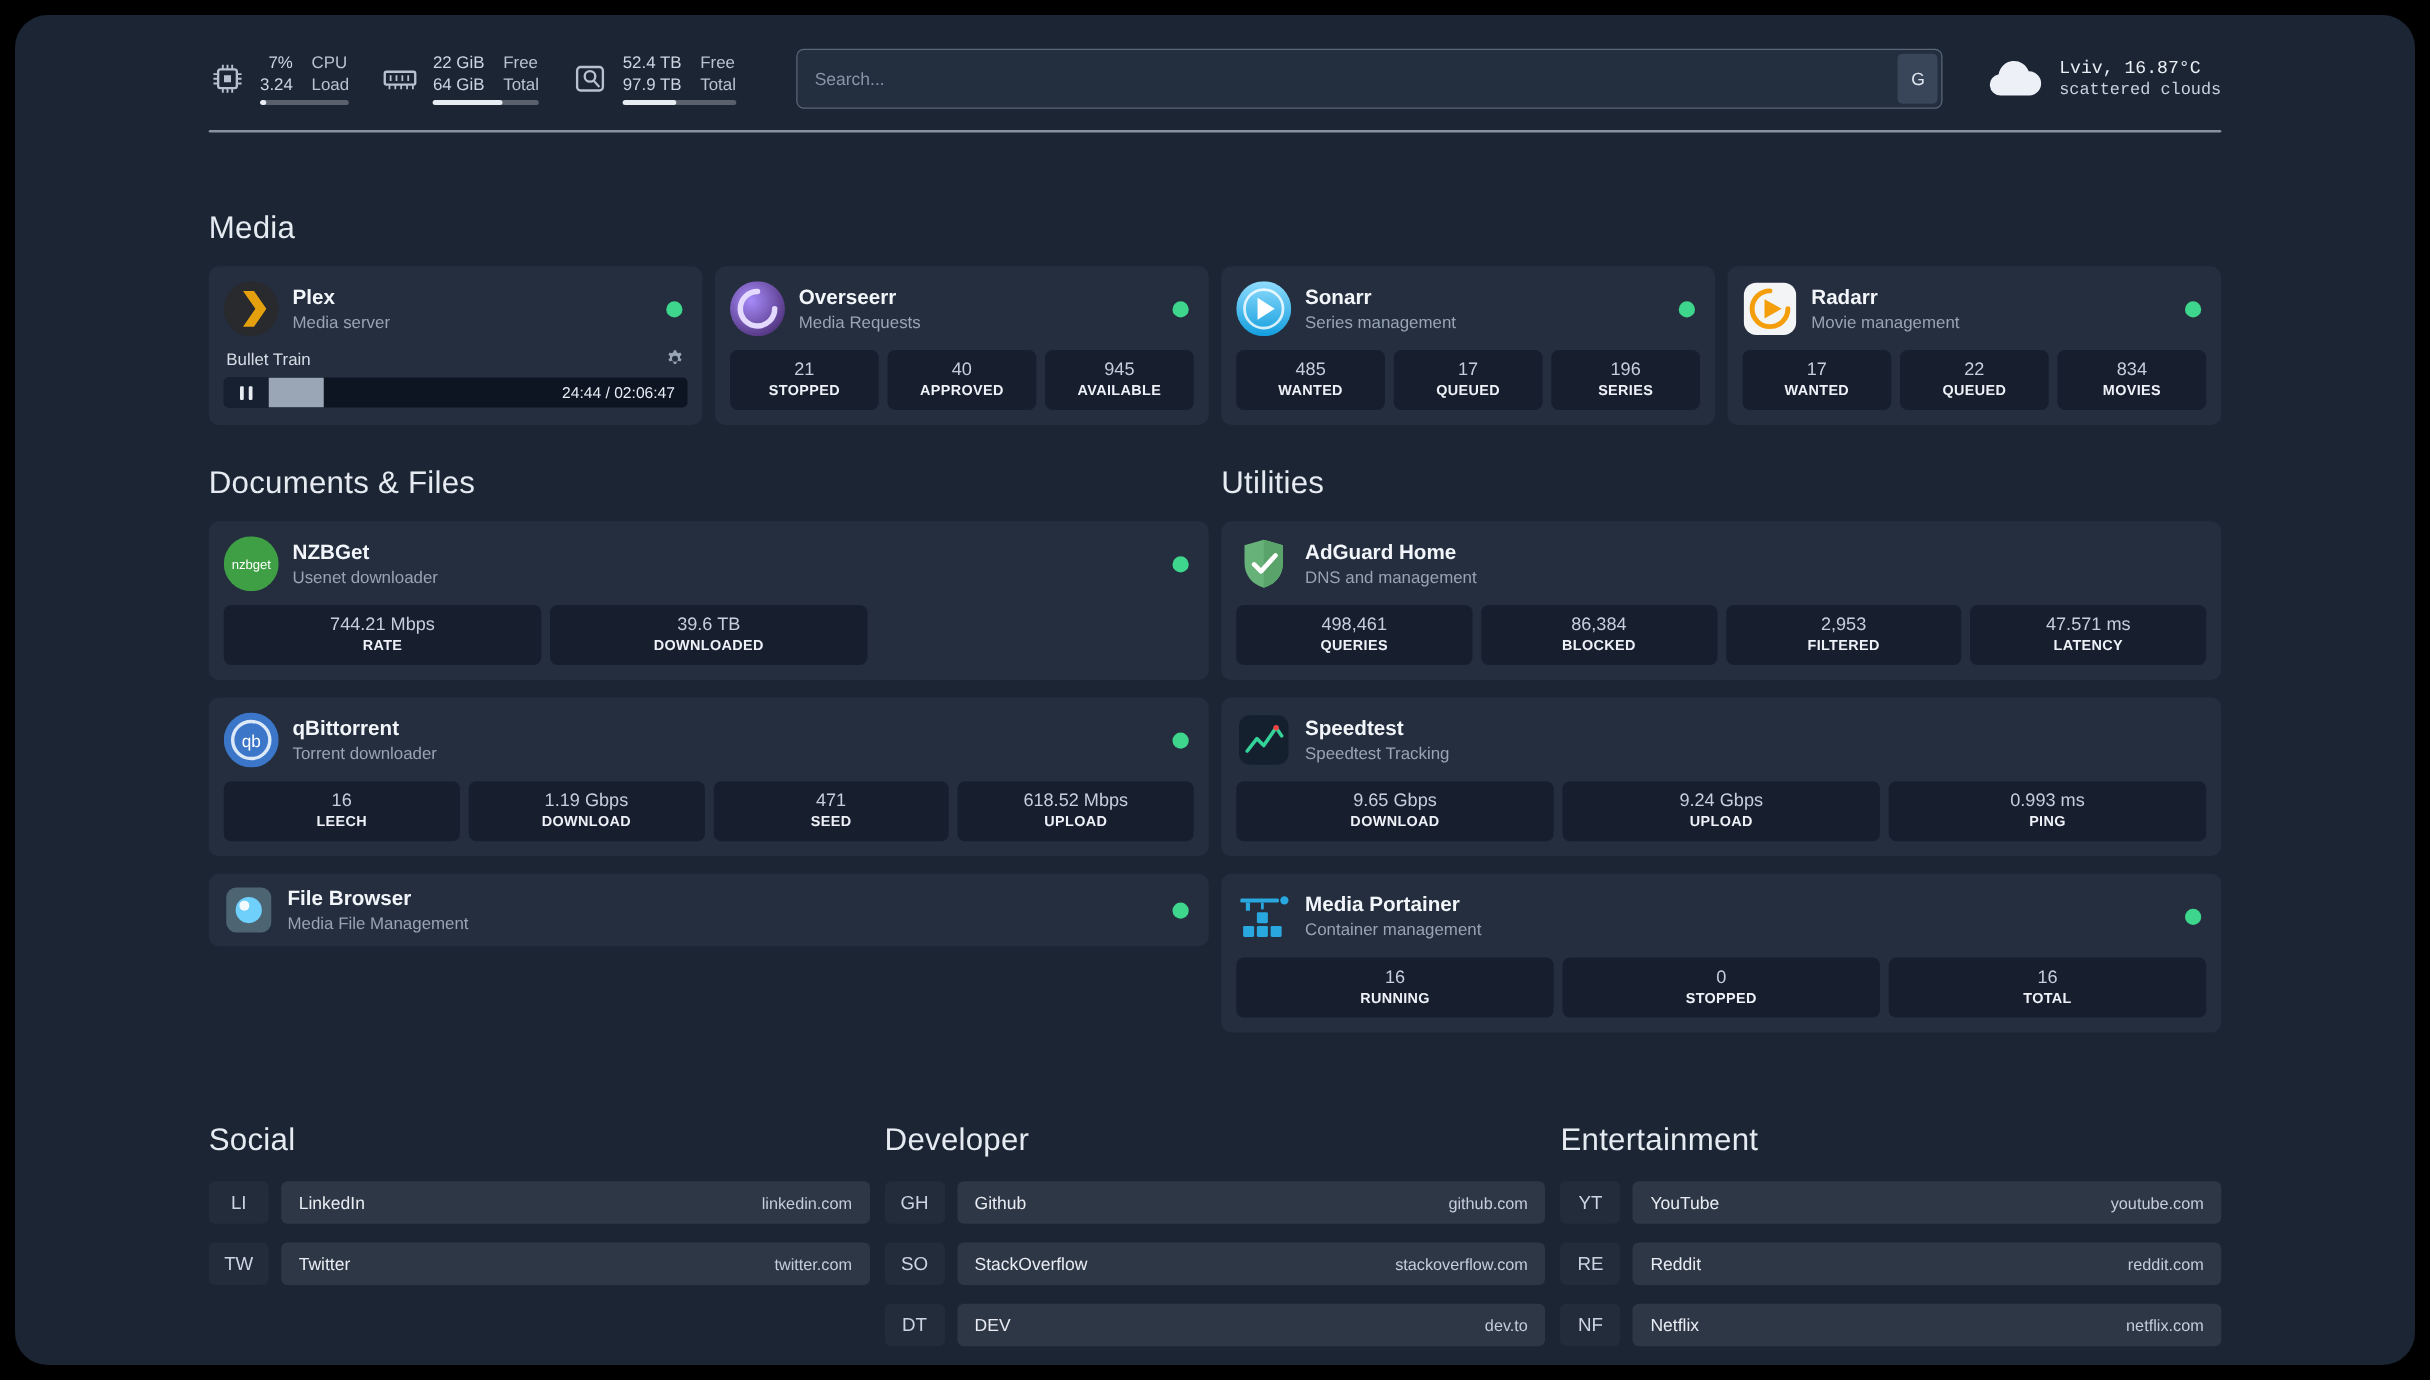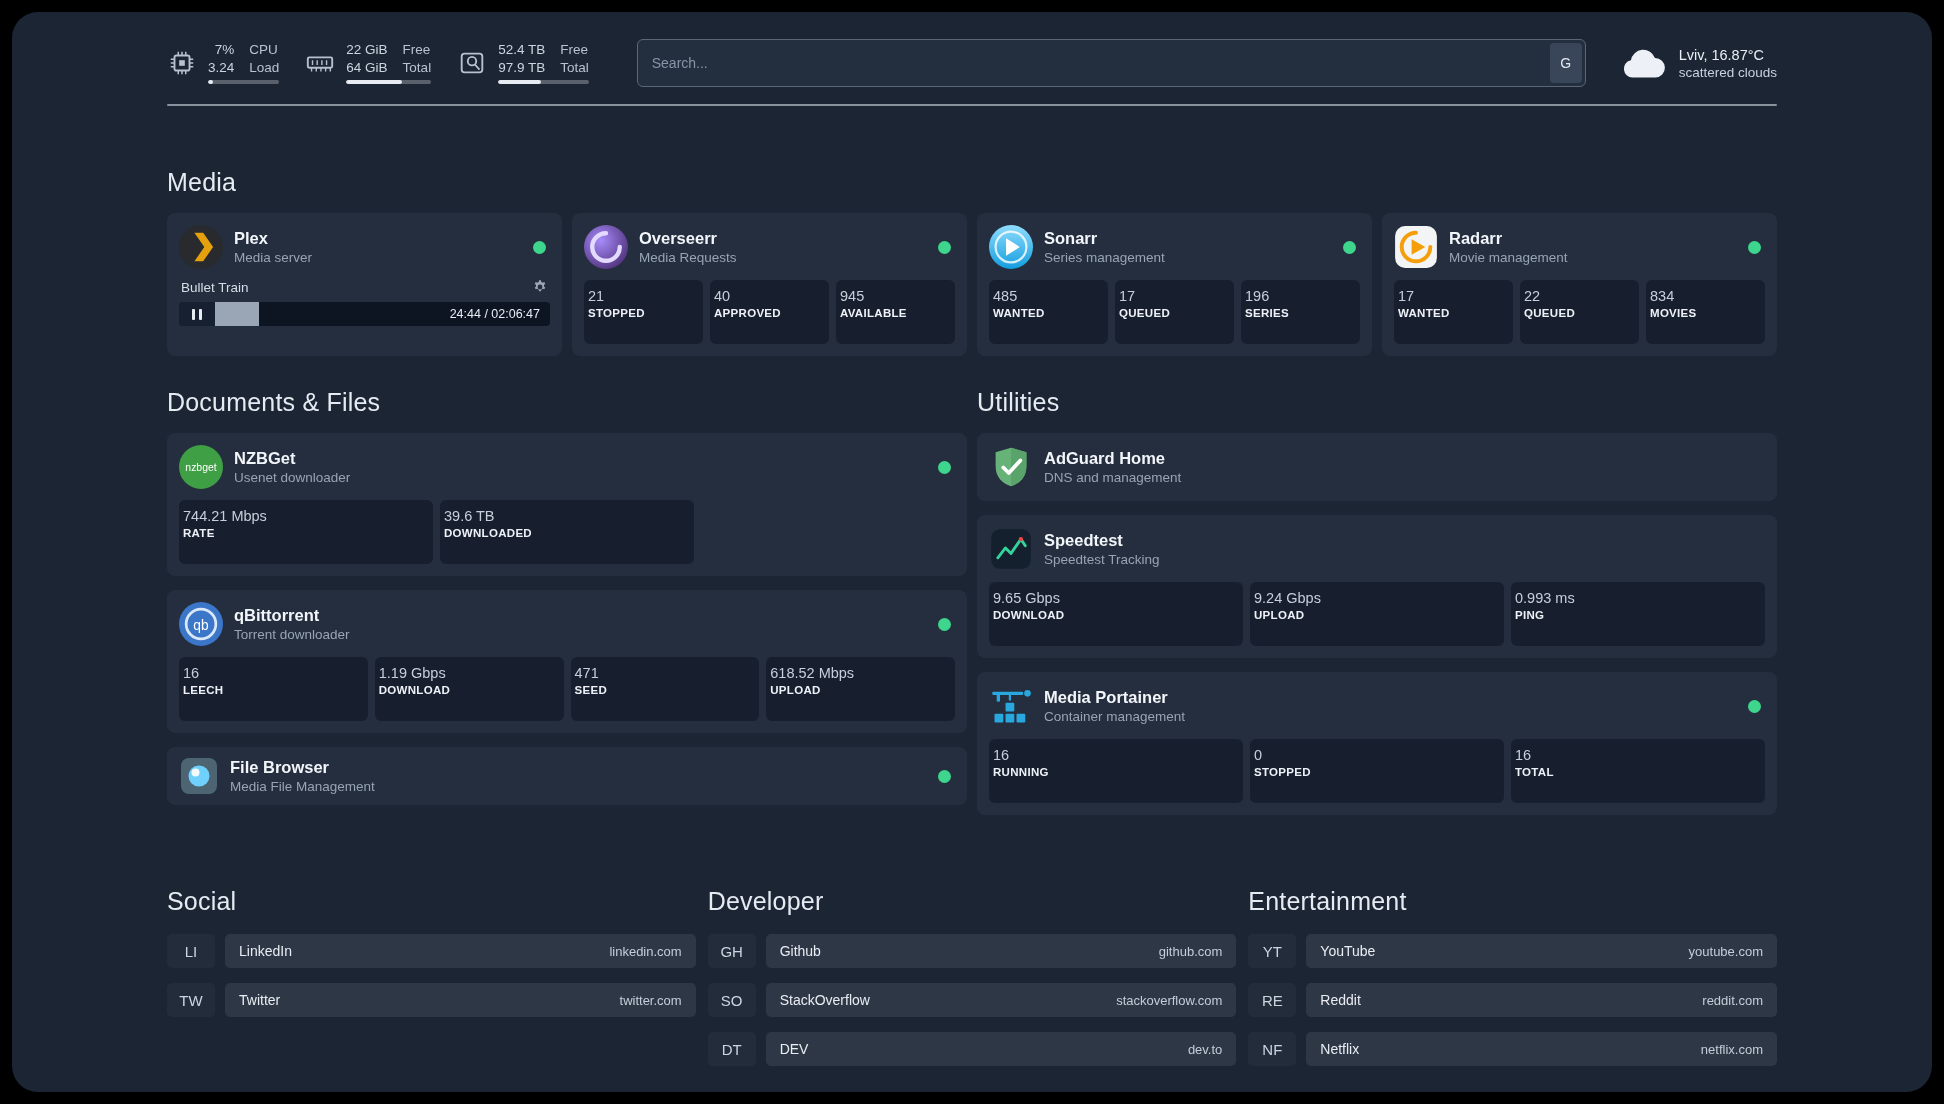--- a/index.html
+++ b/index.html
@@ -22,21 +22,21 @@
 
   .search-box { flex:1; position:relative; margin:0 34px 0 22px; }
   .search-input { width:100%; height:48px; background:#232e3e; border:1.5px solid #5b6677;
     border-radius:6px; color:#dbe2ec; font-size:14px; padding:0 48px 0 14px; outline:none;
     font-family:inherit; }
   .search-input::placeholder { color:#8a94a6; }
   .search-btn { position:absolute; right:4px; top:4px; bottom:4px; width:32px; background:#39465a;
     border:none; border-radius:4px; color:#e3e9f2; font-size:14px; display:flex; align-items:center;
     justify-content:center; cursor:pointer; font-family:inherit; }
 
-  .weather { display:flex; align-items:flex-end; gap:13px; }
+  .weather { display:flex; align-items:center; gap:13px;font-family:Liberation Mono, monospace; }
   .weather-icon { width:46px; height:32px; }
   .weather-loc { font-size:14.5px; color:#e9eef5; }
   .weather-cond { font-size:13.5px; color:#c8d1dd; margin-top:2px; }
 
   .divider { margin-top:14px; height:2px; background:rgba(230,236,244,.55); border-radius:1px; }
 
   
   .heading { font-size:25px; font-weight:500; color:#e6ebf2; letter-spacing:.2px; }
   .section-media { margin-top:62px; }
   .cards-grid4 { display:grid; grid-template-columns:repeat(4,1fr); gap:10px; margin-top:16px; }
@@ -46,21 +46,21 @@
   .card-header { display:flex; align-items:center; gap:11px; }
   .svc-icon { width:44px; height:44px; flex:none; }
   .card.compact .svc-icon { width:40px; height:40px; }
   .svc-name { font-size:16.5px; font-weight:600; color:#f2f5f9; line-height:1.2; }
   .svc-sub { font-size:13.5px; color:#98a3b3; margin-top:2px; }
   .status-dot { width:13px; height:13px; border-radius:50%; background:#3ed58c; margin-left:auto; margin-right:4px; flex:none; }
 
   .stats-row { display:grid; gap:7px; margin-top:11px; }
   .cols-3 { grid-template-columns:repeat(3,1fr); }
   .cols-4 { grid-template-columns:repeat(4,1fr); }
-  .stat-box { background:rgba(13,20,33,.55); border-radius:6px; padding:8px 4px 25px; }
+  .stat-box { background:rgba(13,20,33,.55); border-radius:6px; padding:8px 4px 9px; text-align:center; }
   .stat-value { font-size:14.5px; color:#c6cfdc; }
   .stat-label { font-size:11.5px; font-weight:700; color:#eef2f8; margin-top:3px; letter-spacing:.3px; }
 
   
   .np-row { display:flex; align-items:center; margin-top:10px; padding:0 2px; }
   .np-title { font-size:13.5px; color:#d6dde7; }
   .np-gear { margin-left:auto; display:flex; cursor:pointer; }
   .player-bar { margin-top:7px; height:24px; background:#0d1522; border-radius:4px; display:flex;
     align-items:center; overflow:hidden; }
   .pause-btn { width:36px; height:100%; background:#18233610; background:#162031; display:flex; align-items:center;
@@ -391,20 +391,38 @@
           <svg class="svc-icon" viewBox="0 0 40 40">
             <path d="M20 2.5 L34 6.5 V19 C34 29 28 34.8 20 37.5 C12 34.8 6 29 6 19 V6.5 Z" fill="#67b279"></path>
             <path d="M20 2.5 L34 6.5 V19 C34 29 28 34.8 20 37.5 Z" fill="#5aa46c"></path>
             <path d="M13 20.5 l5 5 L28.5 14" fill="none" stroke="#ffffff" stroke-width="3.4" stroke-linecap="round" stroke-linejoin="round"></path>
           </svg>
           <div>
             <div class="svc-name">AdGuard Home</div>
             <div class="svc-sub">DNS and management</div>
           </div>
         </div>
+        <div class="stats-row cols-4">
+          <div class="stat-box">
+            <div class="stat-value">498,461</div>
+            <div class="stat-label">QUERIES</div>
+          </div>
+          <div class="stat-box">
+            <div class="stat-value">86,384</div>
+            <div class="stat-label">BLOCKED</div>
+          </div>
+          <div class="stat-box">
+            <div class="stat-value">2,953</div>
+            <div class="stat-label">FILTERED</div>
+          </div>
+          <div class="stat-box">
+            <div class="stat-value">47.571 ms</div>
+            <div class="stat-label">LATENCY</div>
+          </div>
+        </div>
       </div>
 
       <div class="card">
         <div class="card-header">
           <svg class="svc-icon" viewBox="0 0 40 40">
             <rect x="2" y="2" width="36" height="36" rx="8" fill="#15202f"></rect>
             <polyline points="8,28 15,19 20,24 29,11 33,17" fill="none" stroke="#34d399" stroke-width="2.6" stroke-linecap="round" stroke-linejoin="round"></polyline>
             <circle cx="29" cy="11" r="2" fill="#ef4444"></circle>
           </svg>
           <div>

